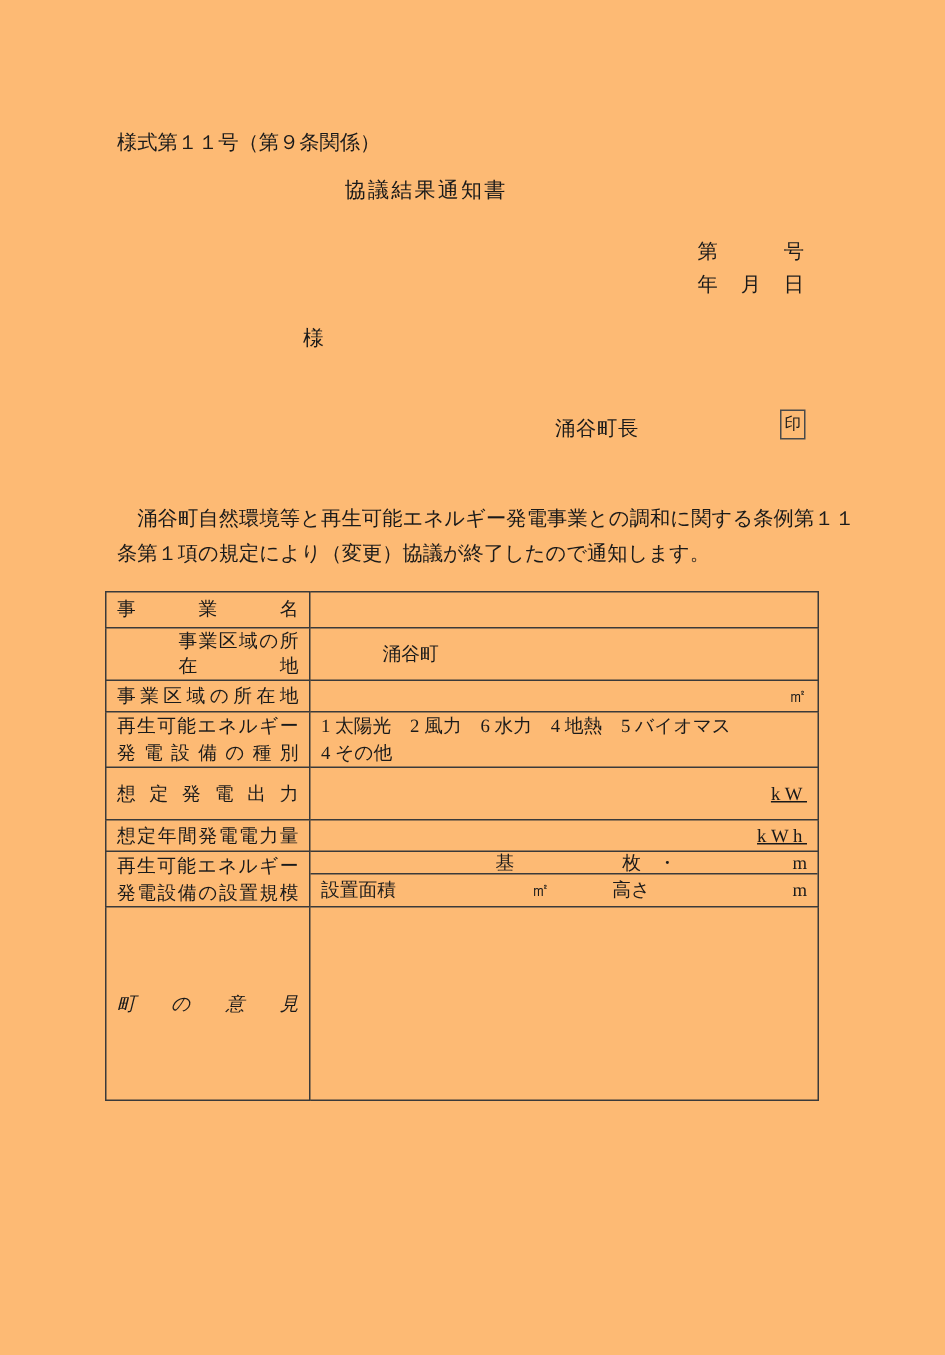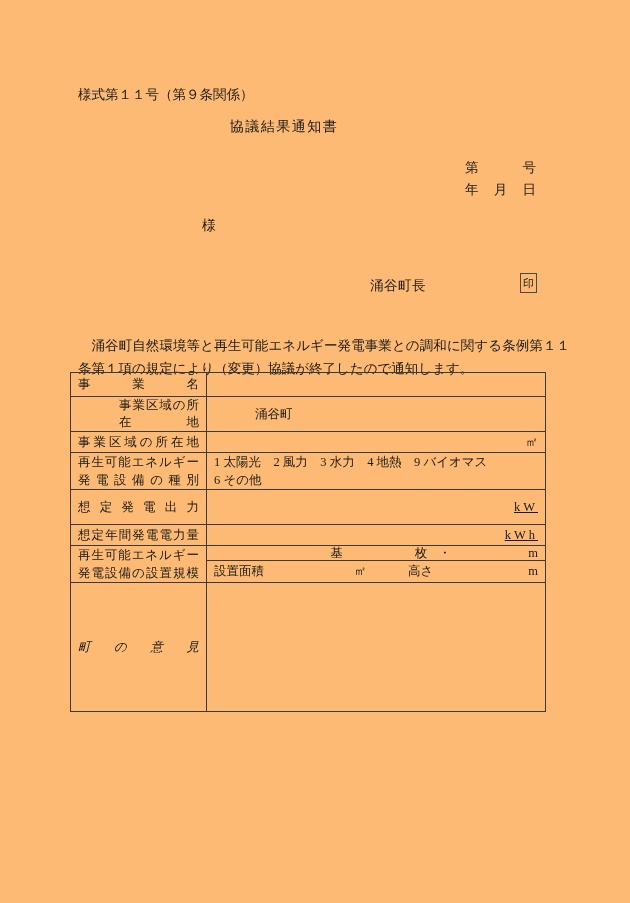--- a/index.html
+++ b/index.html
@@ -28,21 +28,21 @@
     border: 1px solid #4a4a4a; font-size: 11px; line-height: 18px; text-align: center;
   }
 
   .body-par {
     left: 78px; top: 334px; width: 492px;
     font-size: 13.5px; line-height: 23px;
     text-align: justify; text-indent: 1em;
   }
 
   table.form {
-    position: absolute; left: 70px; top: 372px;
+    position: absolute; left: 70px; top: 394px;
     width: 475px; border-collapse: collapse; table-layout: fixed;
     font-size: 12.5px; color: #1a1a1a;
   }
   table.form td { border: 1px solid #3a3a3a; vertical-align: middle; }
   col.c-label { width: 136px; }
   col.c-value { width: 339px; }
 
   td.lbl { padding: 0 7px; }
   .jline, td.lbl.just {
     text-align: justify; text-align-last: justify; text-justify: inter-character;
@@ -125,22 +125,22 @@
       <td class="lbl just">事業区域の所在地</td>
       <td class="val-unit"><span>㎡</span></td>
     </tr>
 
     <tr class="r4">
       <td class="lbl">
         <div class="jline">再生可能エネルギー</div>
         <div class="jline">発電設備の種別</div>
       </td>
       <td class="val">
-        <div>1 太陽光　2 風力　3 水力　4 地熱　9 バイオマス</div>
-        <div>6 その他</div>
+        <div>1 太陽光　2 風力　6 水力　4 地熱　5 バイオマス</div>
+        <div>4 その他</div>
       </td>
     </tr>
 
     <tr class="r5">
       <td class="lbl just">想定発電出力</td>
       <td class="val-unit"><span class="unit-sp">kW</span></td>
     </tr>
 
     <tr class="r6">
       <td class="lbl just">想定年間発電電力量</td>

